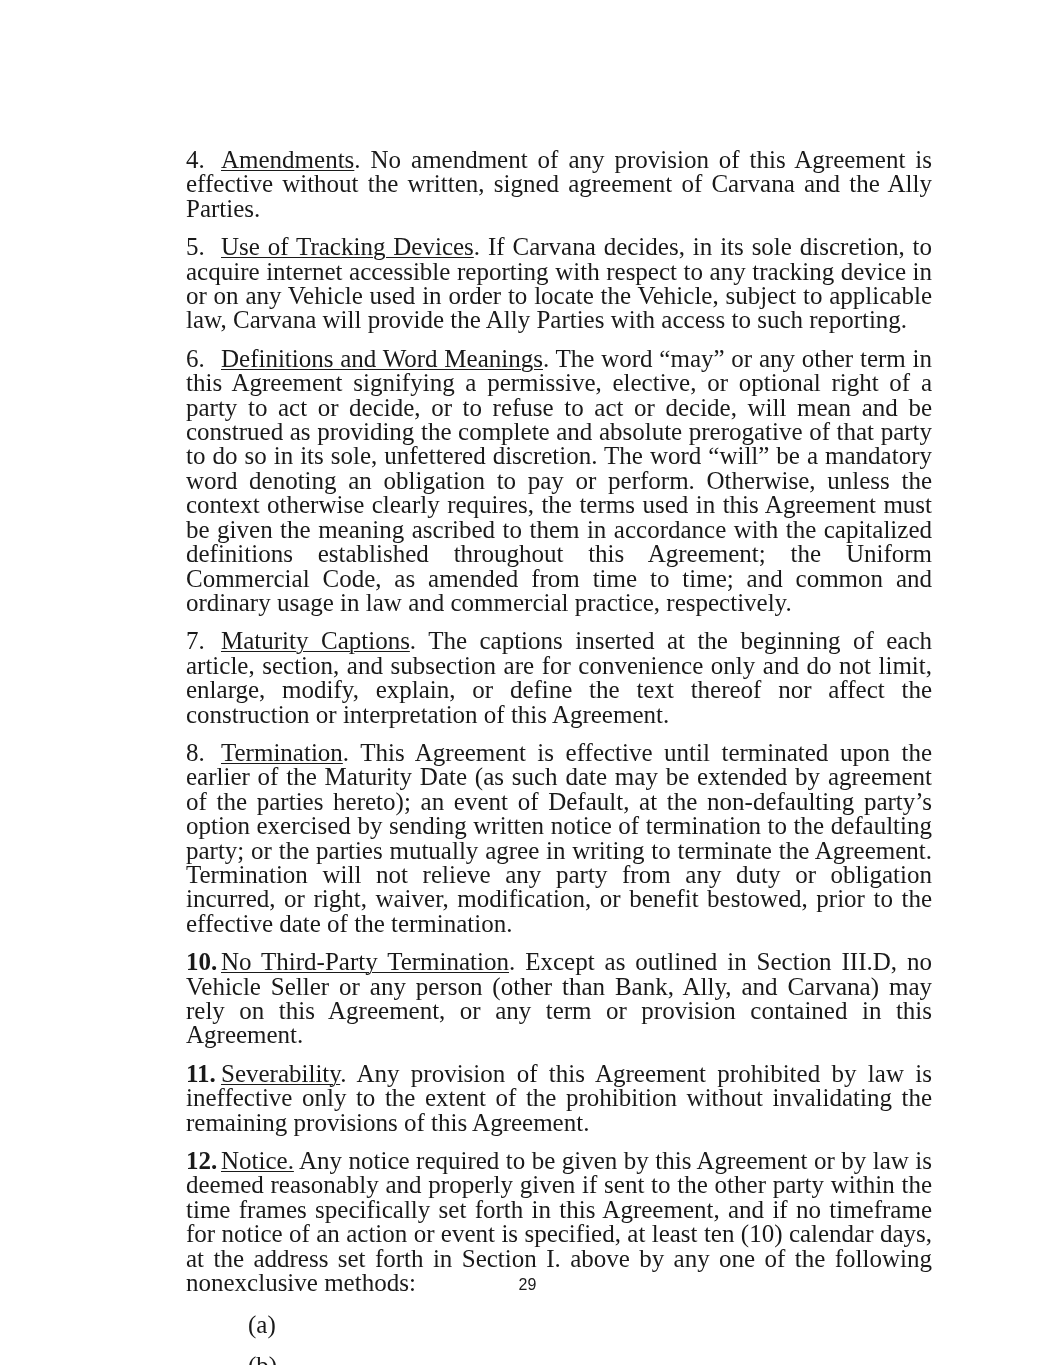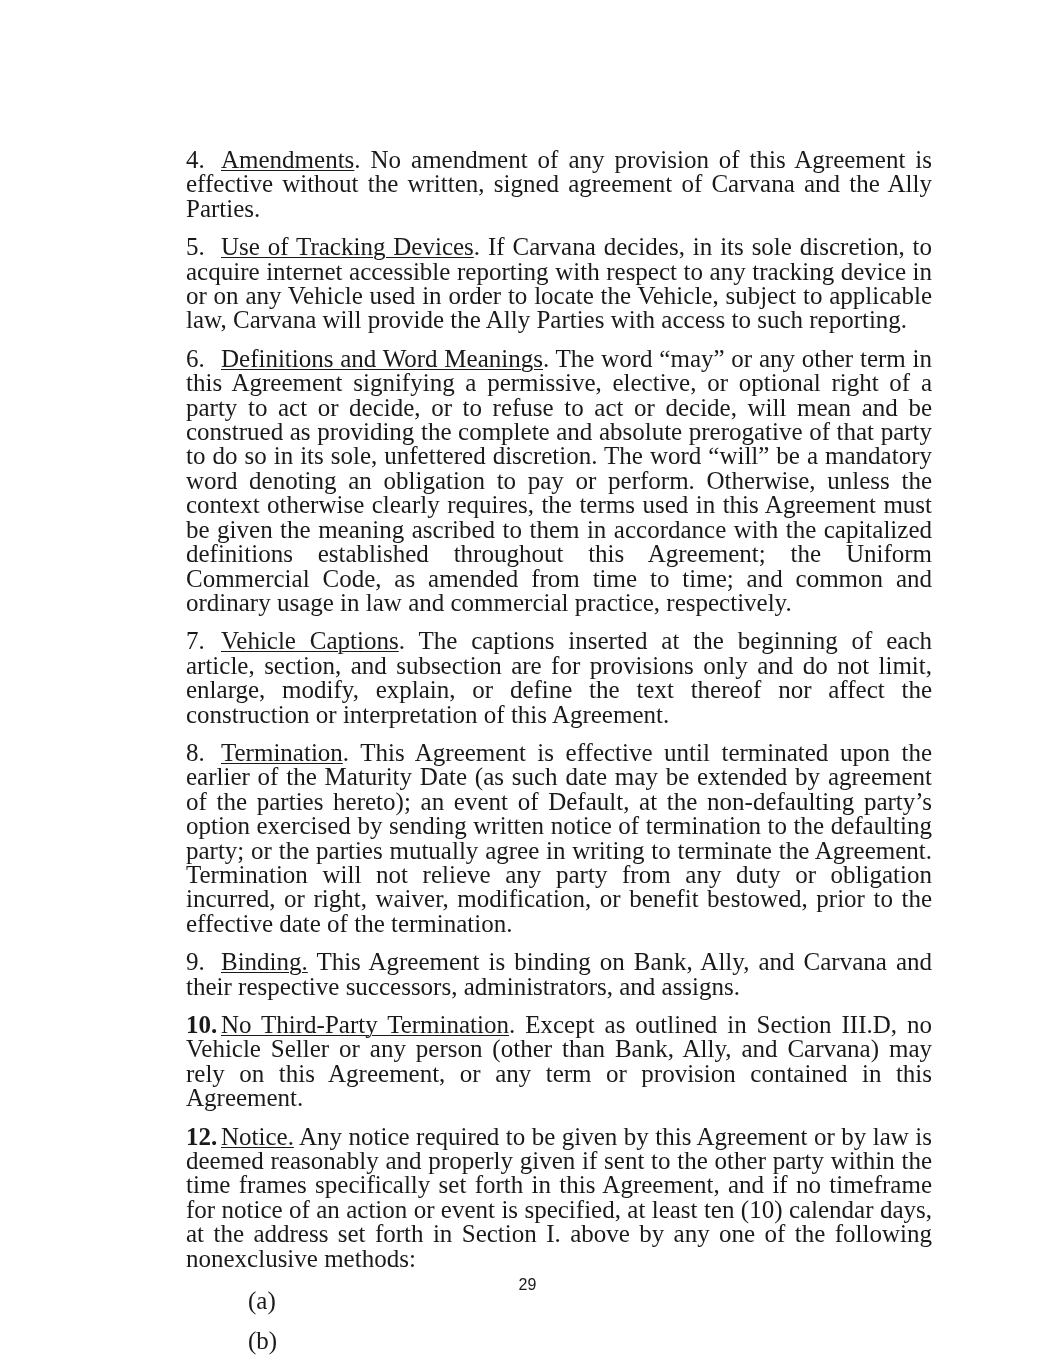--- a/index.html
+++ b/index.html
@@ -35,28 +35,28 @@
 <body>
 
 <div class="page">
 
   <p class="para"><span class="num">4.</span><span class="heading">Amendments</span><span>.</span><span> No amendment of any provision of this Agreement is effective without the written, signed agreement of Carvana and the Ally Parties.</span></p>
 
   <p class="para"><span class="num">5.</span><span class="heading">Use of Tracking Devices</span><span>.</span><span> If Carvana decides, in its sole discretion, to acquire internet accessible reporting with respect to any tracking device in or on any Vehicle used in order to locate the Vehicle, subject to applicable law, Carvana will provide the Ally Parties with access to such reporting.</span></p>
 
   <p class="para"><span class="num">6.</span><span class="heading">Definitions and Word Meanings</span><span>.</span><span> The word “may” or any other term in this Agreement signifying a permissive, elective, or optional right of a party to act or decide, or to refuse to act or decide, will mean and be construed as providing the complete and absolute prerogative of that party to do so in its sole, unfettered discretion. The word “will” be a mandatory word denoting an obligation to pay or perform. Otherwise, unless the context otherwise clearly requires, the terms used in this Agreement must be given the meaning ascribed to them in accordance with the capitalized definitions established throughout this Agreement; the Uniform Commercial Code, as amended from time to time; and common and ordinary usage in law and commercial practice, respectively.</span></p>
 
-  <p class="para"><span class="num">7.</span><span class="heading">Vehicle Captions</span><span>.</span><span> The captions inserted at the beginning of each article, section, and subsection are for provisions only and do not limit, enlarge, modify, explain, or define the text thereof nor affect the construction or interpretation of this Agreement.</span></p>
+  <p class="para"><span class="num">7.</span><span class="heading">Maturity Captions</span><span>.</span><span> The captions inserted at the beginning of each article, section, and subsection are for convenience only and do not limit, enlarge, modify, explain, or define the text thereof nor affect the construction or interpretation of this Agreement.</span></p>
 
   <p class="para"><span class="num">8.</span><span class="heading">Termination</span><span>.</span><span> This Agreement is effective until terminated upon the earlier of the Maturity Date (as such date may be extended by agreement of the parties hereto); an event of Default, at the non-defaulting party’s option exercised by sending written notice of termination to the defaulting party; or the parties mutually agree in writing to terminate the Agreement. Termination will not relieve any party from any duty or obligation incurred, or right, waiver, modification, or benefit bestowed, prior to the effective date of the termination.</span></p>
 
-  <p class="para"><span class="num">9.</span><span class="heading">Binding.</span><span></span><span> This Agreement is binding on Bank, Ally, and Carvana and their respective successors, administrators, and assigns.</span></p>
 
   <p class="para"><span class="num wide">10.</span><span class="heading">No Third-Party Termination</span><span>.</span><span> Except as outlined in Section III.D, no Vehicle Seller or any person (other than Bank, Ally, and Carvana) may rely on this Agreement, or any term or provision contained in this Agreement.</span></p>
 
+  <p class="para"><span class="num wide">11.</span><span class="heading">Severability</span><span>.</span><span> Any provision of this Agreement prohibited by law is ineffective only to the extent of the prohibition without invalidating the remaining provisions of this Agreement.</span></p>
 
   <p class="para" style="margin-bottom:18px;"><span class="num wide">12.</span><span class="heading">Notice.</span><span></span><span> Any notice required to be given by this Agreement or by law is deemed reasonably and properly given if sent to the other party within the time frames specifically set forth in this Agreement, and if no timeframe for notice of an action or event is specified, at least ten (10) calendar days, at the address set forth in Section I. above by any one of the following nonexclusive methods:</span></p>
 
   <div class="sub">
     <span class="lbl">(a)</span>
   </div>
 
   <div class="sub">
     <span class="lbl">(b)</span>
   </div>

